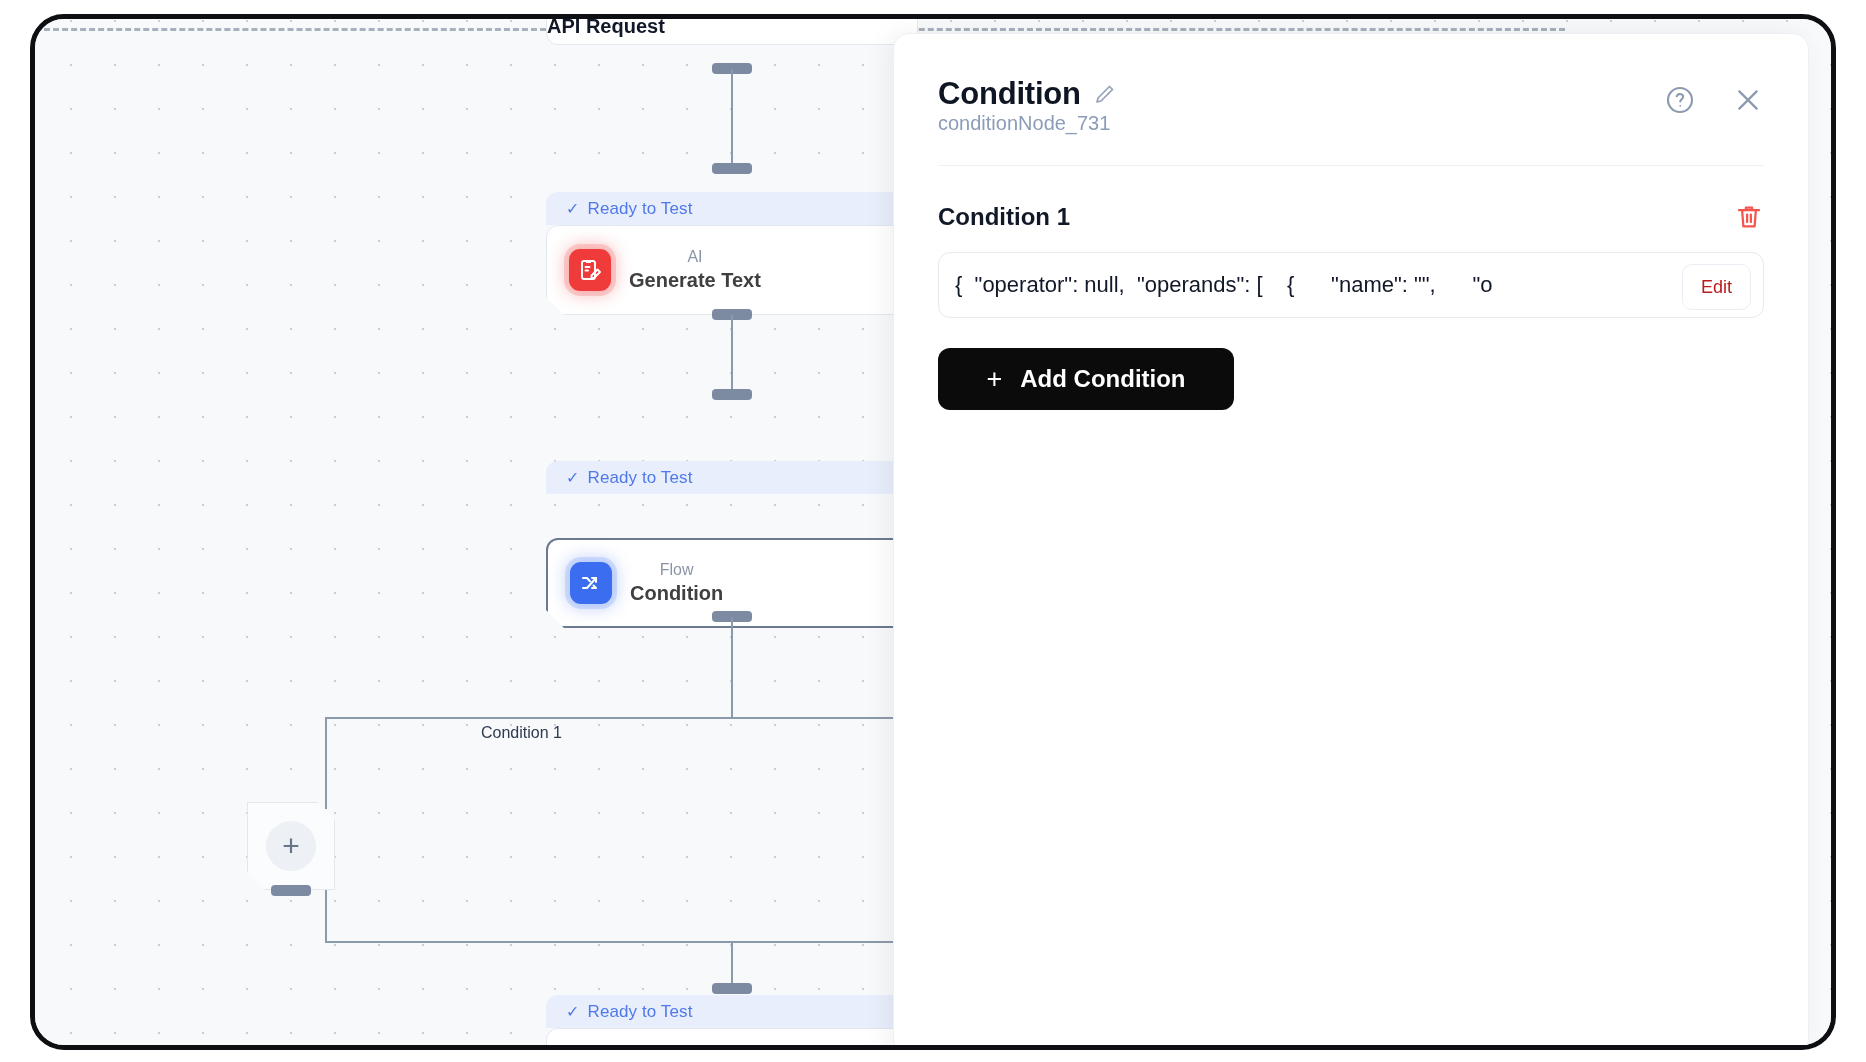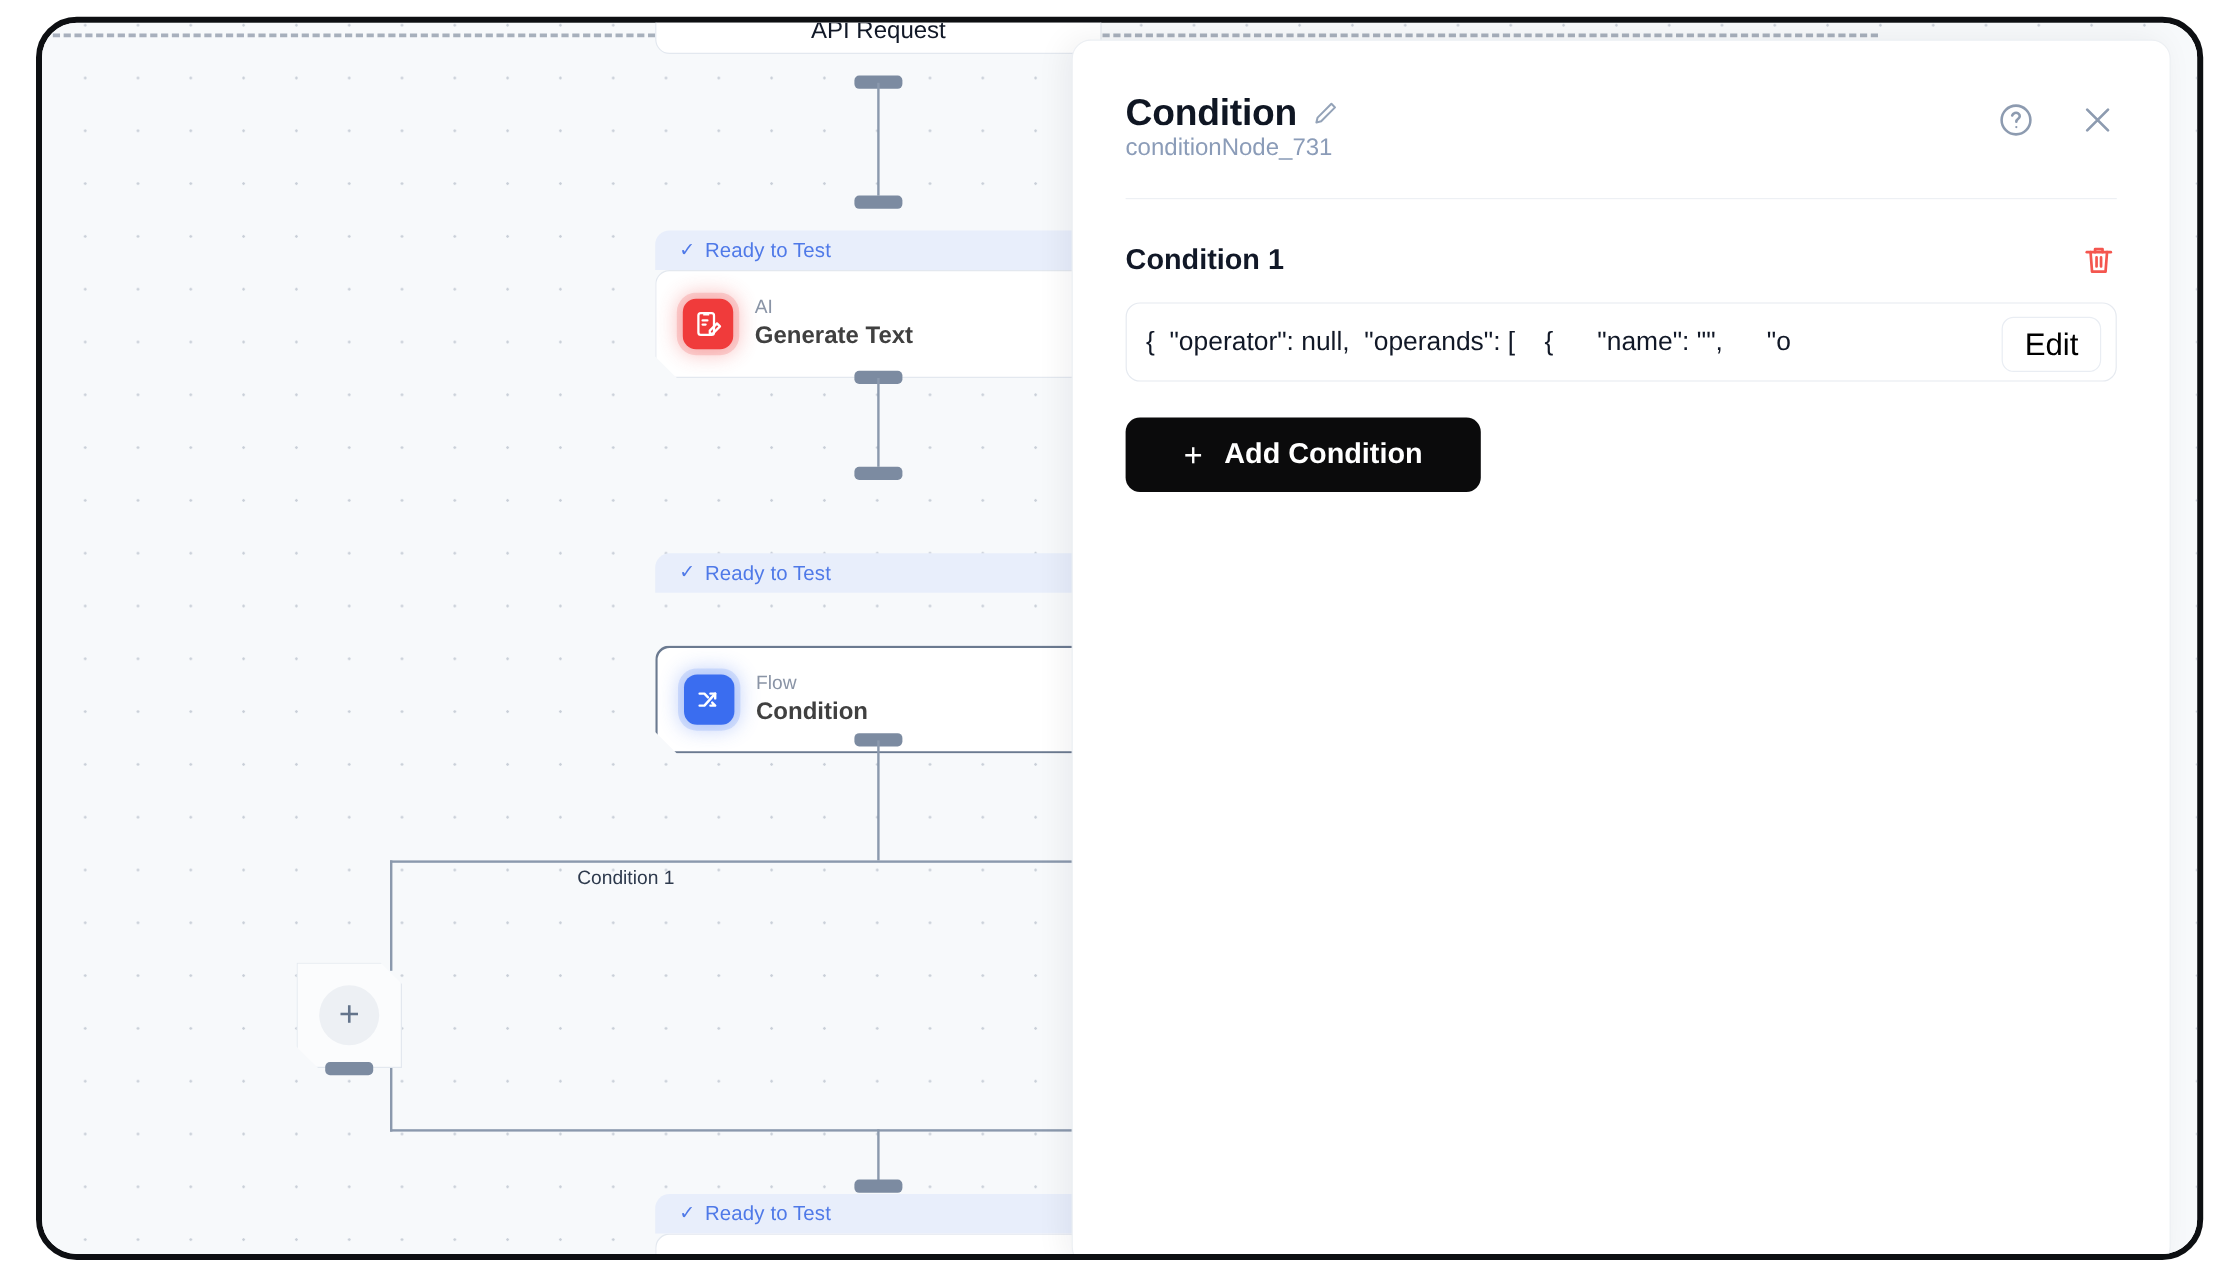--- a/index.html
+++ b/index.html
@@ -105,40 +105,40 @@
   }
   .node-icon {
     width: 42px; height: 42px;
     border-radius: 11px;
     display: flex; align-items: center; justify-content: center;
     flex: 0 0 auto;
   }
   .node-icon.ai  { background: #f03b3b; box-shadow: 0 0 0 5px rgba(240,59,59,.18), 0 0 16px 5px rgba(240,59,59,.30); }
   .node-icon.flow{ background: #3a6df0; box-shadow: 0 0 0 5px rgba(58,109,240,.16), 0 0 16px 5px rgba(58,109,240,.28); }
   .node-text { display: flex; flex-direction: column; gap: 3px; }
-  .node-kind { font-size: 16px; color: #8a94a6; line-height: 1.1; }
+  .node-kind { font-size: 16px; color: #8a94a6; line-height: 1.1; text-align: center; }
   .node-title { font-size: 20px; color: #404040; font-weight: bold; line-height: 1.15; }
 
   
   #node-api {
     position: absolute;
     left: 511px; top: -34px;
     width: 372px;
     height: 60px;
     background: #fff;
     border: 1.5px solid #e3e8ef;
     border-radius: 12px;
     box-sizing: border-box;
   }
   #node-api .api-title {
     position: absolute;
     left: 0; right: 0; bottom: 6px;
-    text-align: center;
+    text-align: left;
     font-size: 20px;
-    font-weight: normal;
+    font-weight: bold;
     color: #111827;
   }
 
   
   #node-plus {
     position: absolute;
     left: 212px; top: 783px;
     width: 88px; height: 88px;
     background: #fbfcfd;
     border: 1.5px solid #e3e8ef;
@@ -207,22 +207,22 @@
     overflow: hidden;
   }
   #edit-btn {
     position: absolute;
     right: 12px; top: 11px;
     height: 44px;
     padding: 0 18px;
     border: 1.5px solid #e9edf3;
     border-radius: 10px;
     background: #ffffff;
-    color: #000000;
-    font-size: 26px;
+    color: #b91c1c;
+    font-size: 18px;
     display: flex; align-items: center;
     cursor: pointer;
   }
 
   #add-condition-btn {
     margin-top: 30px;
     height: 62px;
     width: 296px;
     background: #0b0b0c;
     color: #ffffff;

